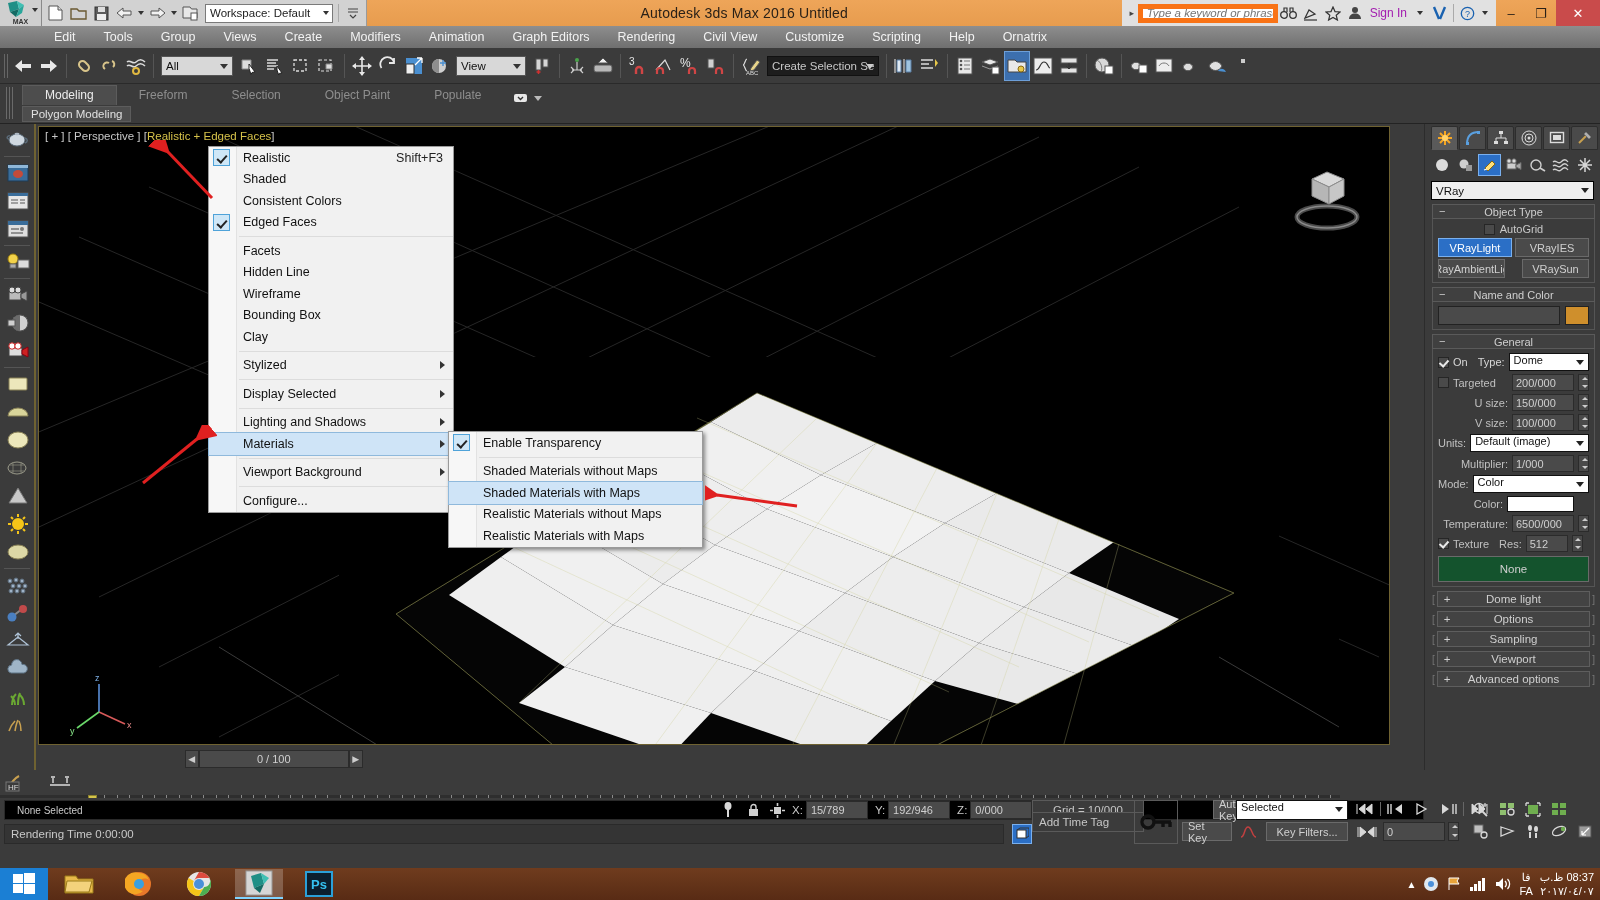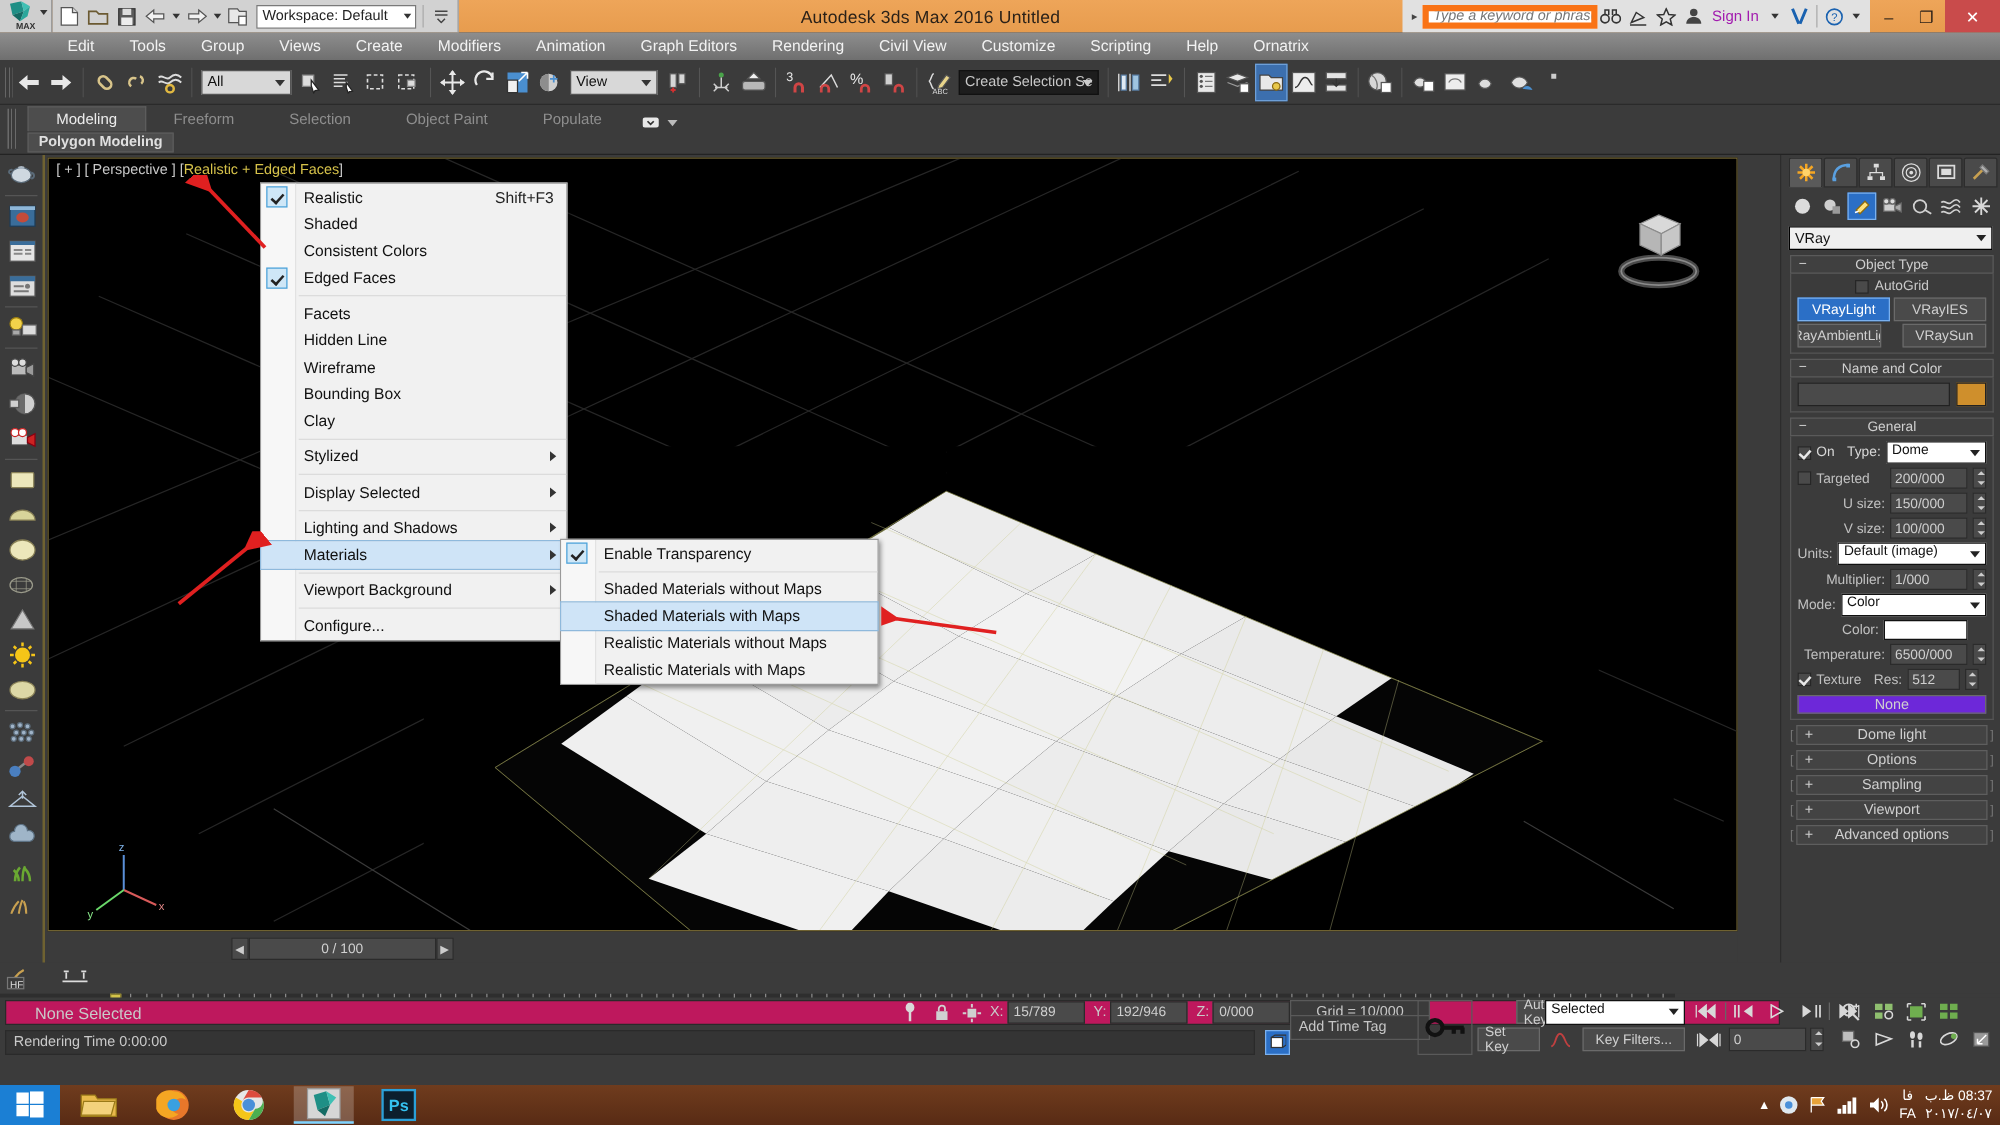--- a/index.html
+++ b/index.html
@@ -86,21 +86,21 @@
   .ribbon {
     position:absolute; left:0; top:84px; width:1600px; height:40px; background:#3b3b3b;
     border-bottom:1px solid #232323;
   }
   .ribtabs { display:flex; align-items:flex-end; height:21px; padding-left:22px; }
   .ribtab {
     padding:2px 22px 3px 22px; font-size:12px; color:#b6b6b6; cursor:pointer;
   }
   .ribtab.active { background:#4d4d4d; color:#ececec; border:1px solid #5c5c5c; border-bottom:none; }
   .ribtab.dim { color:#8e8e8e; }
-  .ribrow2 { height:18px; display:flex; align-items:center; padding-left:22px;font-weight:bold; }
+  .ribrow2 { height:18px; display:flex; align-items:center; padding-left:22px; }
   .polytag {
     background:#4d4d4d; border:1px solid #5c5c5c; color:#e0e0e0; font-size:11.5px;
     padding:1px 8px;
   }
   .ribgrip { position:absolute; left:6px; top:3px; width:8px; height:32px;
     background:repeating-linear-gradient(to right,#6a6a6a 0 1px,transparent 1px 3px); }
 
   
   .cmdpanel {
     position:absolute; right:0; top:124px; width:176px; height:669px;
@@ -144,21 +144,21 @@
   .spin { width:11px; height:17px; background:#4a4a4a; border:1px solid #2b2b2b; display:flex; flex-direction:column; cursor:pointer; }
   .spin i { flex:1; display:block; position:relative; }
   .spin i:first-child:after { content:""; position:absolute; left:2.5px; top:2px; border-left:3px solid transparent;border-right:3px solid transparent;border-bottom:3px solid #ccc; }
   .spin i:last-child:after { content:""; position:absolute; left:2.5px; top:2px; border-left:3px solid transparent;border-right:3px solid transparent;border-top:3px solid #ccc; }
   .selfld {
     background:#ffffff; border:1px solid #111; color:#111; height:18px; font-size:11px;
     display:flex; align-items:flex-start; padding-left:4px; position:relative; flex:1;
   }
   .selfld .arr { position:absolute; right:4px; top:6px; border-left:4px solid transparent;border-right:4px solid transparent;border-top:5px solid #222; }
   .whitefld { background:#fff; border:1px solid #111; height:16px; flex:1; }
-  .nonebtn { margin-top:4px; height:15px; background:#6d28d9; border:1px solid #6a6a6a; color:#cfcfcf;
+  .nonebtn { margin-top:4px; height:26px; background:#14532d; border:1px solid #6a6a6a; color:#cfcfcf;
     font-size:11.5px; display:flex; align-items:center; justify-content:center; cursor:pointer; }
   .collapsed { margin:4px 5px 0 7px; display:flex; align-items:center; gap:2px; color:#777; font-size:10px; }
   .collapsed .hdr { flex:1; height:16px; background:#434343; border:1px solid #5e5e5e; color:#cfcfcf;
     font-size:11.5px; display:flex; align-items:center; justify-content:center; position:relative; cursor:pointer; }
   .collapsed .hdr .pm { position:absolute; left:6px; }
 
   
   .lefttb {
     position:absolute; left:0; top:124px; width:36px; height:669px; background:#3b3b3b;
     border-right:2px solid #6f6231; padding-top:2px;
@@ -188,22 +188,22 @@
     background:#3b3b3b; display:flex; align-items:center;
   }
   .ruler { position:absolute; left:0; top:795px; width:1340px; height:22px; background:#2e2e2e; }
   .ruler .tick { position:absolute; top:0; width:1px; height:5px; background:#8a8a8a; }
   .ruler .lab { position:absolute; top:3px; font-size:11px; color:#b7b7b7; transform:translateX(-50%); }
   .ruler .cur { position:absolute; top:0; width:9px; height:16px; background:#d4c44a; border:1px solid #8e8330; }
 
   
   .statusbar { position:absolute; left:0; top:798px; width:1600px; height:70px; background:#3b3b3b; }
   .nonesel {
-    position:absolute; left:4px; top:2px; width:1420px; height:20px; background:#be185d;
-    border:1px solid #2a2a2a; color:#c9c9c9; font-size:13px; display:flex; align-items:center; padding-left:23px;
+    position:absolute; left:4px; top:2px; width:1420px; height:20px; background:#000000;
+    border:1px solid #2a2a2a; color:#c9c9c9; font-size:10px; display:flex; align-items:center; padding-left:12px;
   }
   .rendtime {
     position:absolute; left:4px; top:26px; width:1000px; height:20px; background:#343434;
     border:1px solid #2a2a2a; color:#c9c9c9; font-size:11.5px; display:flex; align-items:center; padding-left:6px;
   }
   .coordfld { background:#4a4a4a; border:1px solid #2b2b2b; color:#cfcfcf; height:18px; width:62px;
     font-size:11px; display:flex; align-items:center; padding-left:4px; }
   .gridfld { background:#3b3b3b; border:1px solid #5a5a5a; color:#c6c6c6; height:20px; width:112px;
     font-size:11.5px; display:flex; align-items:center; justify-content:center; }
   .keybtn { background:#4a4a4a; border:1px solid #6a6a6a; color:#d0d0d0; height:19px;

